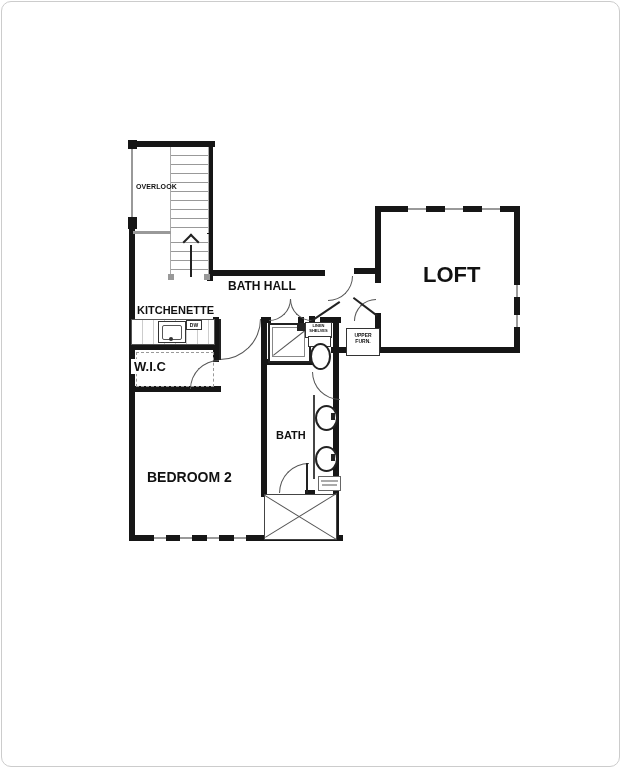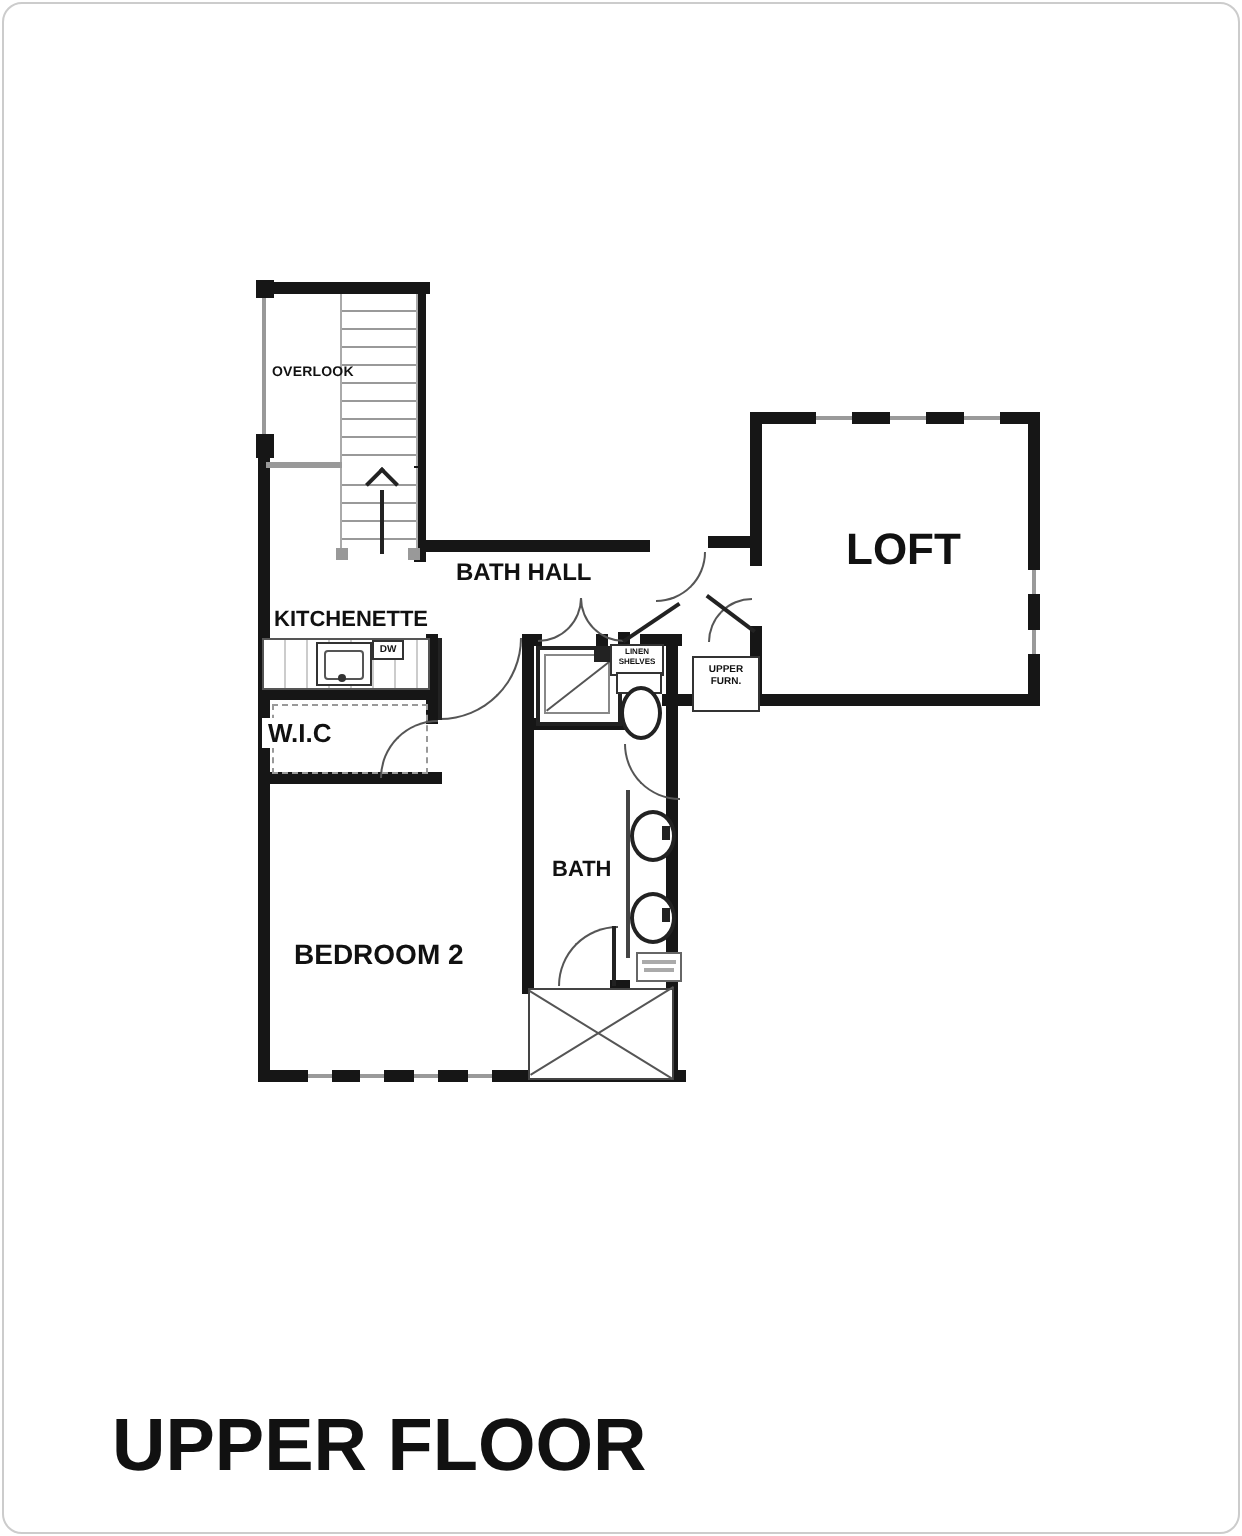--- a/index.html
+++ b/index.html
@@ -150,15 +150,14 @@
   <div class="diag" style="left:263px;top:535px;width:84px;transform:rotate(-31.6deg);"></div>
 
   <div class="roomlabel" style="left:134px;top:181px;font-size:7px;letter-spacing:0.1px;">OVERLOOK</div>
   <div class="roomlabel" style="left:226px;top:277px;font-size:12px;">BATH HALL</div>
   <div class="roomlabel" style="left:135px;top:302px;font-size:11px;">KITCHENETTE</div>
   <div class="roomlabel" style="left:421px;top:260px;font-size:22px;">LOFT</div>
   <div class="roomlabel" style="left:129px;top:357px;font-size:13px;background:#fff;padding:0 3px;">W.I.C</div>
   <div class="roomlabel" style="left:145px;top:467px;font-size:14px;">BEDROOM 2</div>
   <div class="roomlabel" style="left:274px;top:427px;font-size:11px;">BATH</div>
 
-  <div class="title">UPPER FLOOR</div>
 
 </div>
 
 </body></html>

